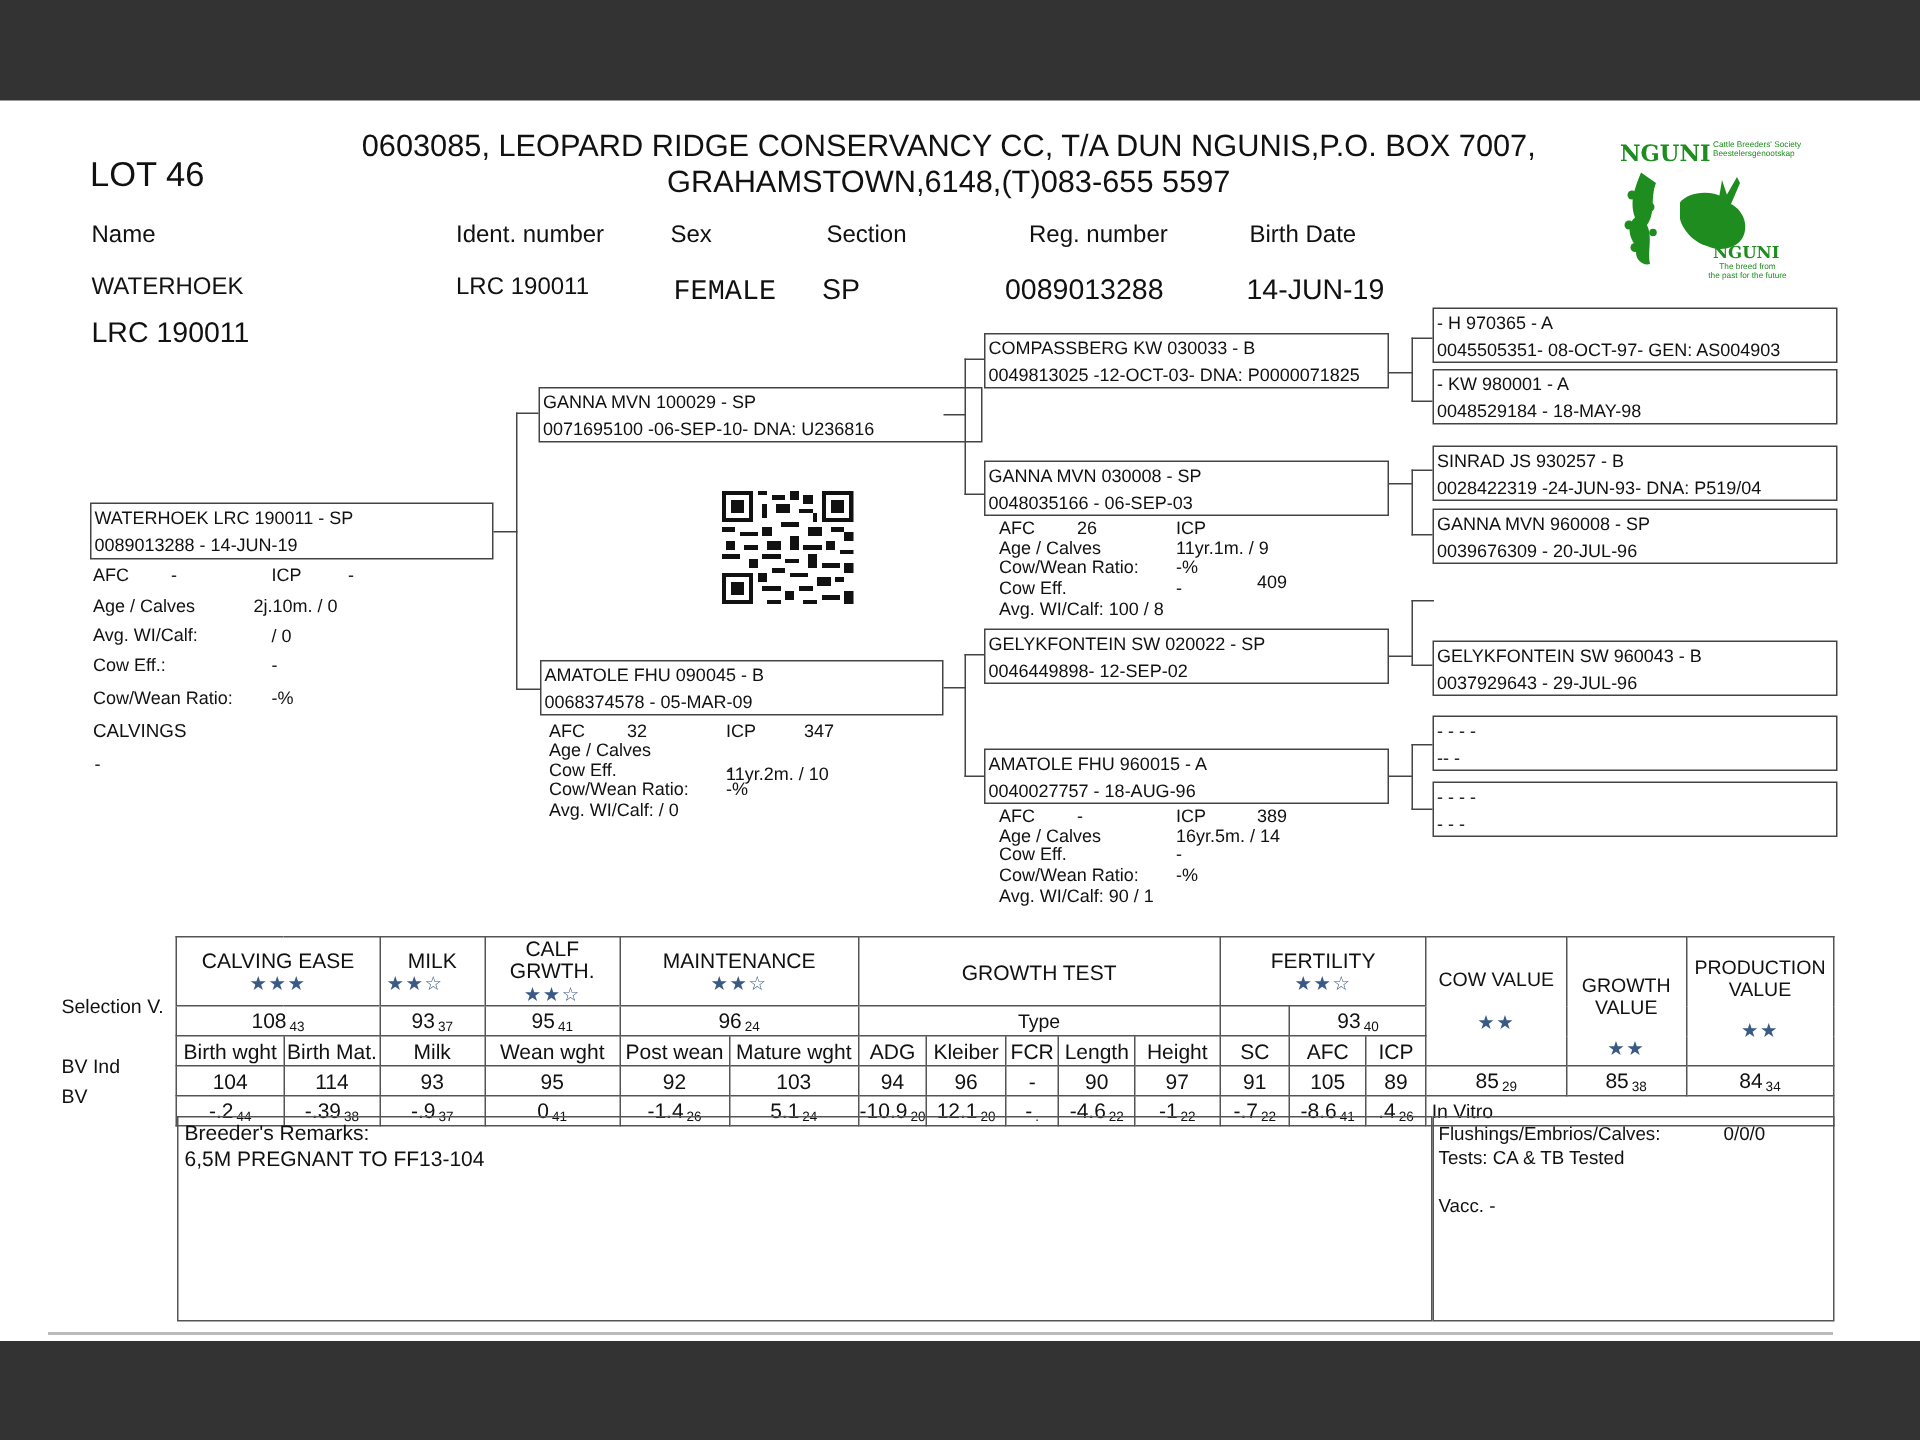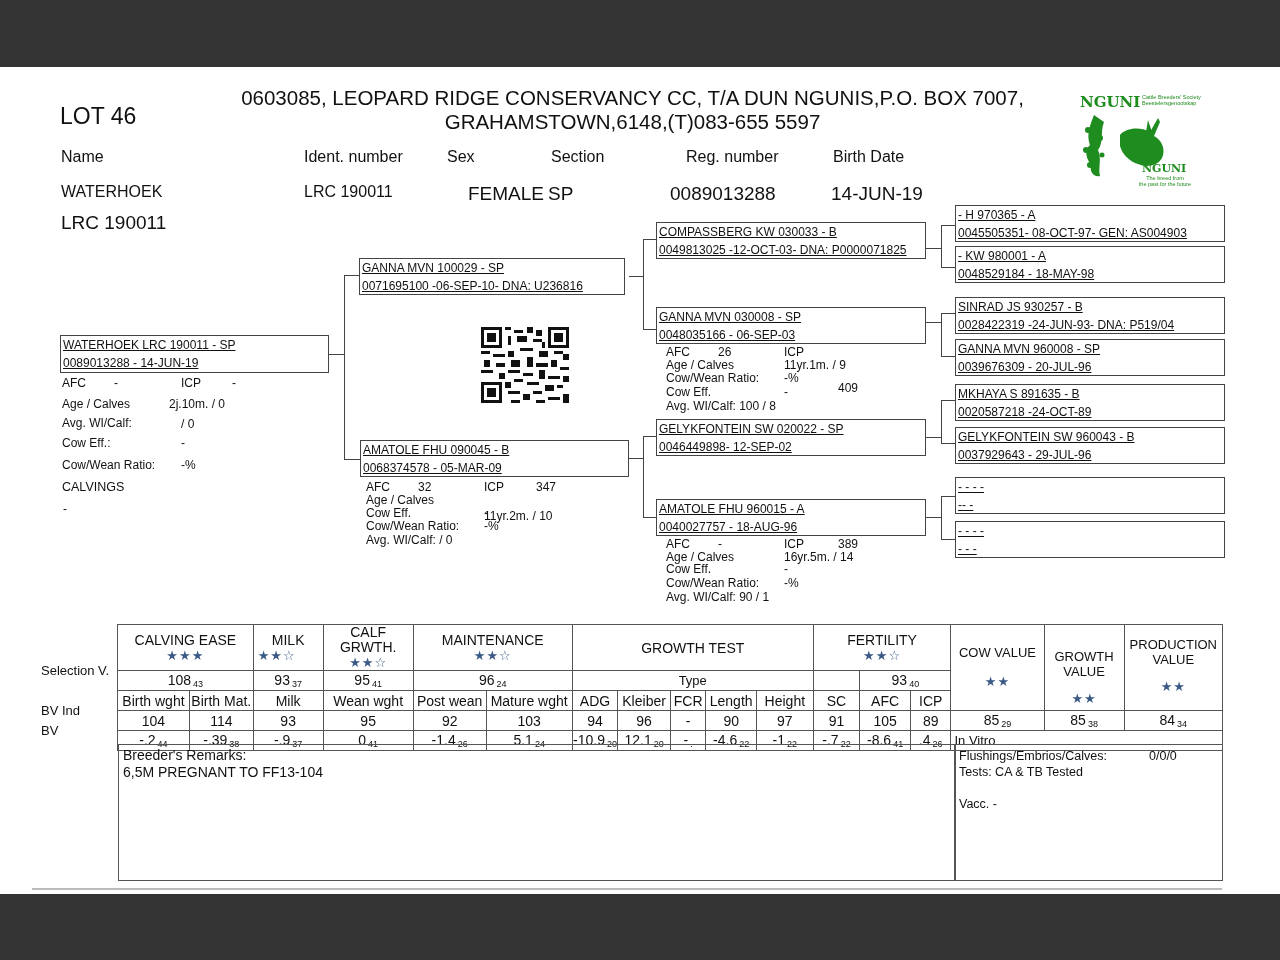--- a/index.html
+++ b/index.html
@@ -1,21 +1,21 @@
 <!DOCTYPE html>
 <html><head>
 <meta charset="utf-8">
 <style>
   html, body { margin:0; padding:0; }
   body { width:1280px; height:960px; background:#333333; position:relative; overflow:hidden;
          font-family:"Liberation Sans", sans-serif; color:#111; }
   .page { position:absolute; left:0; top:67px; width:1280px; height:827px; background:#ffffff; }
   .abs { position:absolute; white-space:nowrap; }
   .box { position:absolute; border:1px solid #444; background:#fff; box-sizing:border-box; font-size:12px; line-height:18px; padding-left:2px; }
-  .box div { white-space:nowrap; overflow:visible;text-decoration:underline; }
+  .box div { white-space:nowrap; overflow:visible; }
   .line { position:absolute; background:#444; }
   .hdr-label { font-size:16px; }
   .hdr-val { font-size:17px; }
   .small { font-size:12px; line-height:13px; }
   .stats-l { font-size:12px; line-height:19px; }
   .qr { position:absolute; left:481px; top:260px; width:88px; height:76px; }
   .logo { position:absolute; left:1080px; top:25px; width:135px; height:105px; }
   table.ebv { position:absolute; border-collapse:collapse; font-size:14px; }
   table.ebv td { border:1px solid #555; text-align:center; padding:0; height:19px; }
   .star { color:#3a5a85; font-size:13px; letter-spacing:1px; }
@@ -63,21 +63,21 @@
 
   <div class="abs hdr-label" style="left:61px;top:81px;">Name</div>
   <div class="abs hdr-label" style="left:304px;top:81px;">Ident. number</div>
   <div class="abs hdr-label" style="left:447px;top:81px;">Sex</div>
   <div class="abs hdr-label" style="left:551px;top:81px;">Section</div>
   <div class="abs hdr-label" style="left:672px;top:81px;margin-left:14px;">Reg. number</div>
   <div class="abs hdr-label" style="left:833px;top:81px;">Birth Date</div>
 
   <div class="abs" style="left:61px;top:116px;font-size:16px;">WATERHOEK</div>
   <div class="abs" style="left:304px;top:116px;font-size:16px;">LRC 190011</div>
-  <div class="abs hdr-val" style="left:468px;top:116px;font-size:19px;">FEMALE</div>
+  <div class="abs hdr-val" style="left:449px;top:116px;font-size:19px;font-family:Liberation Mono, monospace;">FEMALE</div>
   <div class="abs hdr-val" style="left:548px;top:116px;font-size:19px;">SP</div>
   <div class="abs hdr-val" style="left:670px;top:116px;font-size:19px;">0089013288</div>
   <div class="abs hdr-val" style="left:831px;top:116px;font-size:19px;">14-JUN-19</div>
   <div class="abs" style="left:61px;top:145px;font-size:19px;">LRC 190011</div>
 
   <div class="box" style="left:60px;top:268px;width:269px;height:38px;">
     <div>WATERHOEK LRC 190011 - SP</div>
     <div>0089013288 - 14-JUN-19</div>
   </div>
   <div class="abs stats-l" style="left:62px;top:307px;">
@@ -93,21 +93,21 @@
   <div class="abs stats-l" style="left:62px;top:389px;">Cow/Wean Ratio:</div>
   <div class="abs stats-l" style="left:181px;top:389px;">-%</div>
   <div class="abs stats-l" style="left:62px;top:411px;font-size:12.5px;">CALVINGS</div>
   <div class="abs stats-l" style="left:63px;top:433px;">-</div>
 
   <div class="line" style="left:329px;top:287px;width:16px;height:1px;"></div>
   <div class="line" style="left:344px;top:208px;width:1px;height:185px;"></div>
   <div class="line" style="left:344px;top:208px;width:16px;height:1px;"></div>
   <div class="line" style="left:344px;top:392px;width:16px;height:1px;"></div>
 
-  <div class="box" style="left:359px;top:191px;width:266px;height:37px;">
+  <div class="box" style="left:359px;top:191px;width:296px;height:37px;">
     <div>GANNA MVN 100029 - SP</div>
     <div>0071695100 -06-SEP-10-  DNA: U236816</div>
   </div>
 
   <svg class="qr" viewBox="0 0 29 25" shape-rendering="crispEdges">
     <rect x="0" y="0" width="7" height="7" fill="#111"></rect>
       <rect x="1" y="1" width="5" height="5" fill="#fff"></rect>
       <rect x="2" y="2" width="3" height="3" fill="#111"></rect>
     <rect x="22" y="0" width="7" height="7" fill="#111"></rect>
       <rect x="23" y="1" width="5" height="5" fill="#fff"></rect>
@@ -240,24 +240,20 @@
     <div>- KW  980001 - A</div>
       <div>0048529184 - 18-MAY-98</div>
   </div>
   <div class="box" style="left:955px;top:230px;width:270px;height:37px;">
     <div>SINRAD JS  930257 - B</div>
       <div>0028422319 -24-JUN-93-  DNA: P519/04</div>
   </div>
   <div class="box" style="left:955px;top:272px;width:270px;height:37px;">
     <div>GANNA MVN 960008 - SP</div>
       <div>0039676309 - 20-JUL-96</div>
-  </div>
-  <div class="box" style="left:955px;top:317px;width:270px;height:37px;">
-    <div>MKHAYA S   891635 - B</div>
-      <div>0020587218 -24-OCT-89</div>
   </div>
   <div class="box" style="left:955px;top:360px;width:270px;height:37px;">
     <div>GELYKFONTEIN SW  960043 - B</div>
       <div>0037929643 - 29-JUL-96</div>
   </div>
   <div class="box" style="left:955px;top:410px;width:270px;height:37px;">
     <div>- - - -</div>
       <div>-- -</div>
   </div>
   <div class="box" style="left:955px;top:454px;width:270px;height:37px;">

